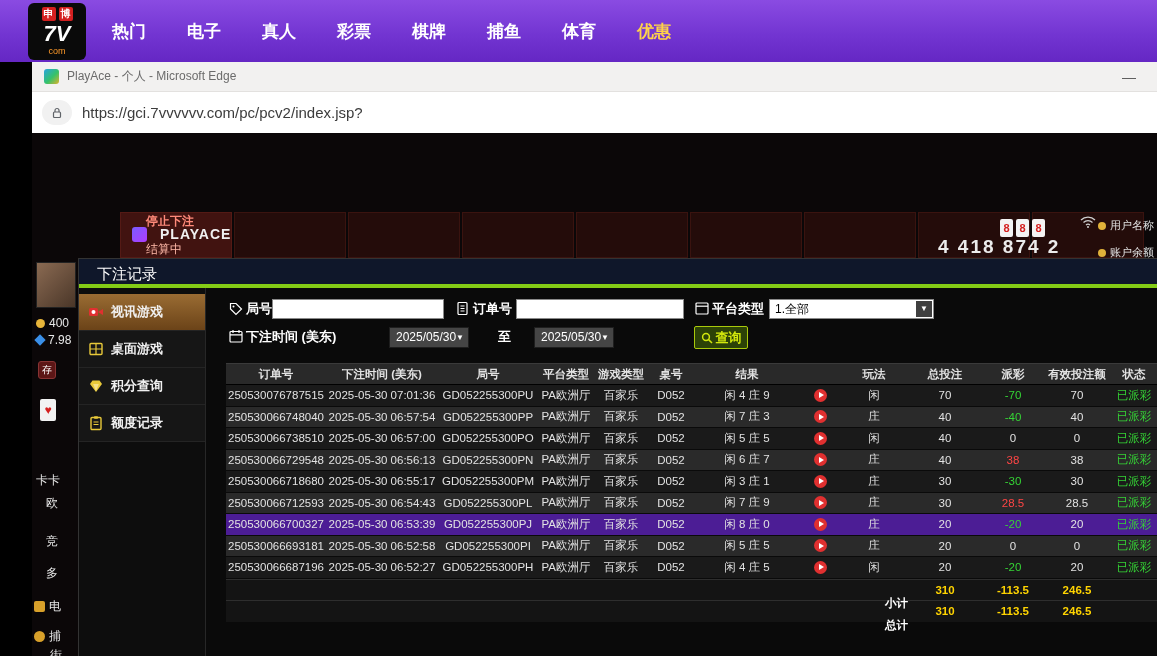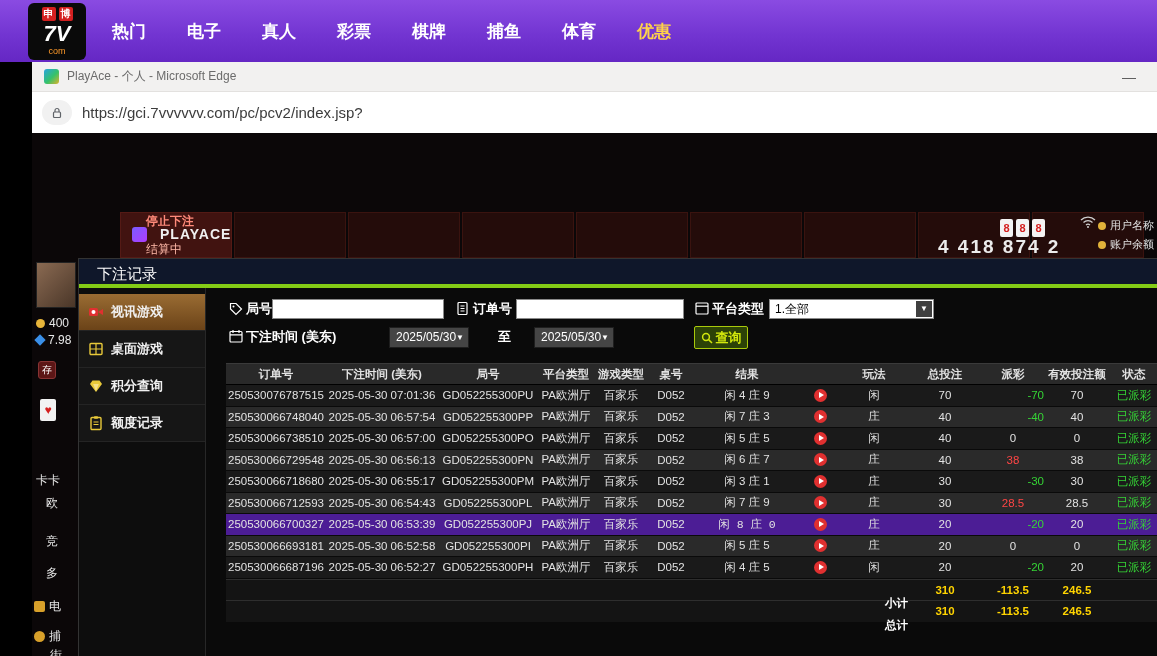--- a/index.html
+++ b/index.html
@@ -100,21 +100,21 @@
   #table { position:absolute; left:20px; top:75px; width:932px; font-size:11.5px; }
   .trow { display:flex; height:21.5px; align-items:center; }
   .thead { height:22px; background:#292929; color:#cfcfcf; font-weight:bold;
            border-top:1px solid #3a3a3a; border-bottom:1px solid #000; }
   .drow { border-bottom:1px solid #0a0a0a; }
   .tcell { text-align:center; color:#e2e2e2; overflow:hidden; white-space:nowrap; flex:none; }
   .playbtn { width:13px; height:13px; border-radius:50%; background:#e03030; display:inline-block;
              position:relative; cursor:pointer; vertical-align:middle; }
   .playbtn::after { content:''; position:absolute; left:5px; top:3.5px; border-left:5px solid #fff;
                     border-top:3px solid transparent; border-bottom:3px solid transparent; }
-  .pos { color:#ff4545; } .neg { color:#35d435;text-align:right; } .zero { color:#e2e2e2; }
+  .pos { color:#ff4545; } .neg { color:#35d435; } .zero { color:#e2e2e2; }
   .st { color:#35d435; }
   .sumrow { display:flex; height:21.5px; align-items:center; background:#141414;
             border-top:1px solid #2e2e2e; }
   .sum-label { font-weight:bold; color:#fff; text-align:right; flex:none;margin-top:28px; }
   .sum-val { font-weight:bold; color:#ffd400; text-align:center; flex:none; }
 
   #left-black { position:absolute; left:0; top:62px; width:32px; height:594px; background:#000; }
 </style>
 </head>
 <body>
@@ -186,21 +186,21 @@
       <svg width="16" height="12" viewBox="0 0 16 12">
           <path d="M1 4 a10 10 0 0 1 14 0 M3.5 6.5 a6.5 6.5 0 0 1 9 0 M6 9 a3 3 0 0 1 4 0" fill="none" stroke="#cfcfcf" stroke-width="1.3"></path>
           <circle cx="8" cy="11" r="1" fill="#cfcfcf"></circle>
         </svg>
     </span>
     <div id="right-labels">
         <div class="r-label" style="top: 85px;">
           <span class="r-dot"></span>
           <span>用户名称</span>
         </div>
-        <div class="r-label" style="top: 104px;">
+        <div class="r-label" style="top: 112px;">
           <span class="r-dot"></span>
           <span>账户余额</span>
         </div>
       </div>
     <div id="avatar"></div>
     <div id="mini-card">♥</div>
     <div id="left-items">
         <div class="l-item" style="left: 4px; top: 183px;">
           <span class="ic-coin"></span>
           <span>400</span>
@@ -428,21 +428,21 @@
             <div class="tcell" style="width: 66px;">28.5</div>
             <div class="tcell st" style="width: 48px;">已派彩</div>
           </div>
           <div class="trow drow" style="background: #4c1d95;">
             <div class="tcell" style="width: 100px;">250530066700327</div>
             <div class="tcell" style="width: 112px;">2025-05-30 06:53:39</div>
             <div class="tcell" style="width: 100px;">GD052255300PJ</div>
             <div class="tcell" style="width: 56px;">PA欧洲厅</div>
             <div class="tcell" style="width: 54px;">百家乐</div>
             <div class="tcell" style="width: 46px;">D052</div>
-            <div class="tcell" style="width: 106px; font-family: Liberation Mono, monospace;">闲 8 庄 0</div>
+            <div class="tcell" style="width: 106px;">闲 8 庄 0</div>
             <div class="tcell" style="width: 40px;"><span class="playbtn"></span></div>
             <div class="tcell" style="width: 68px;">庄</div>
             <div class="tcell" style="width: 74px;">20</div>
             <div class="tcell neg" style="width: 62px;">-20</div>
             <div class="tcell" style="width: 66px;">20</div>
             <div class="tcell st" style="width: 48px;">已派彩</div>
           </div>
           <div class="trow drow" style="background: rgb(42, 42, 42);">
             <div class="tcell" style="width: 100px;">250530066693181</div>
             <div class="tcell" style="width: 112px;">2025-05-30 06:52:58</div>

